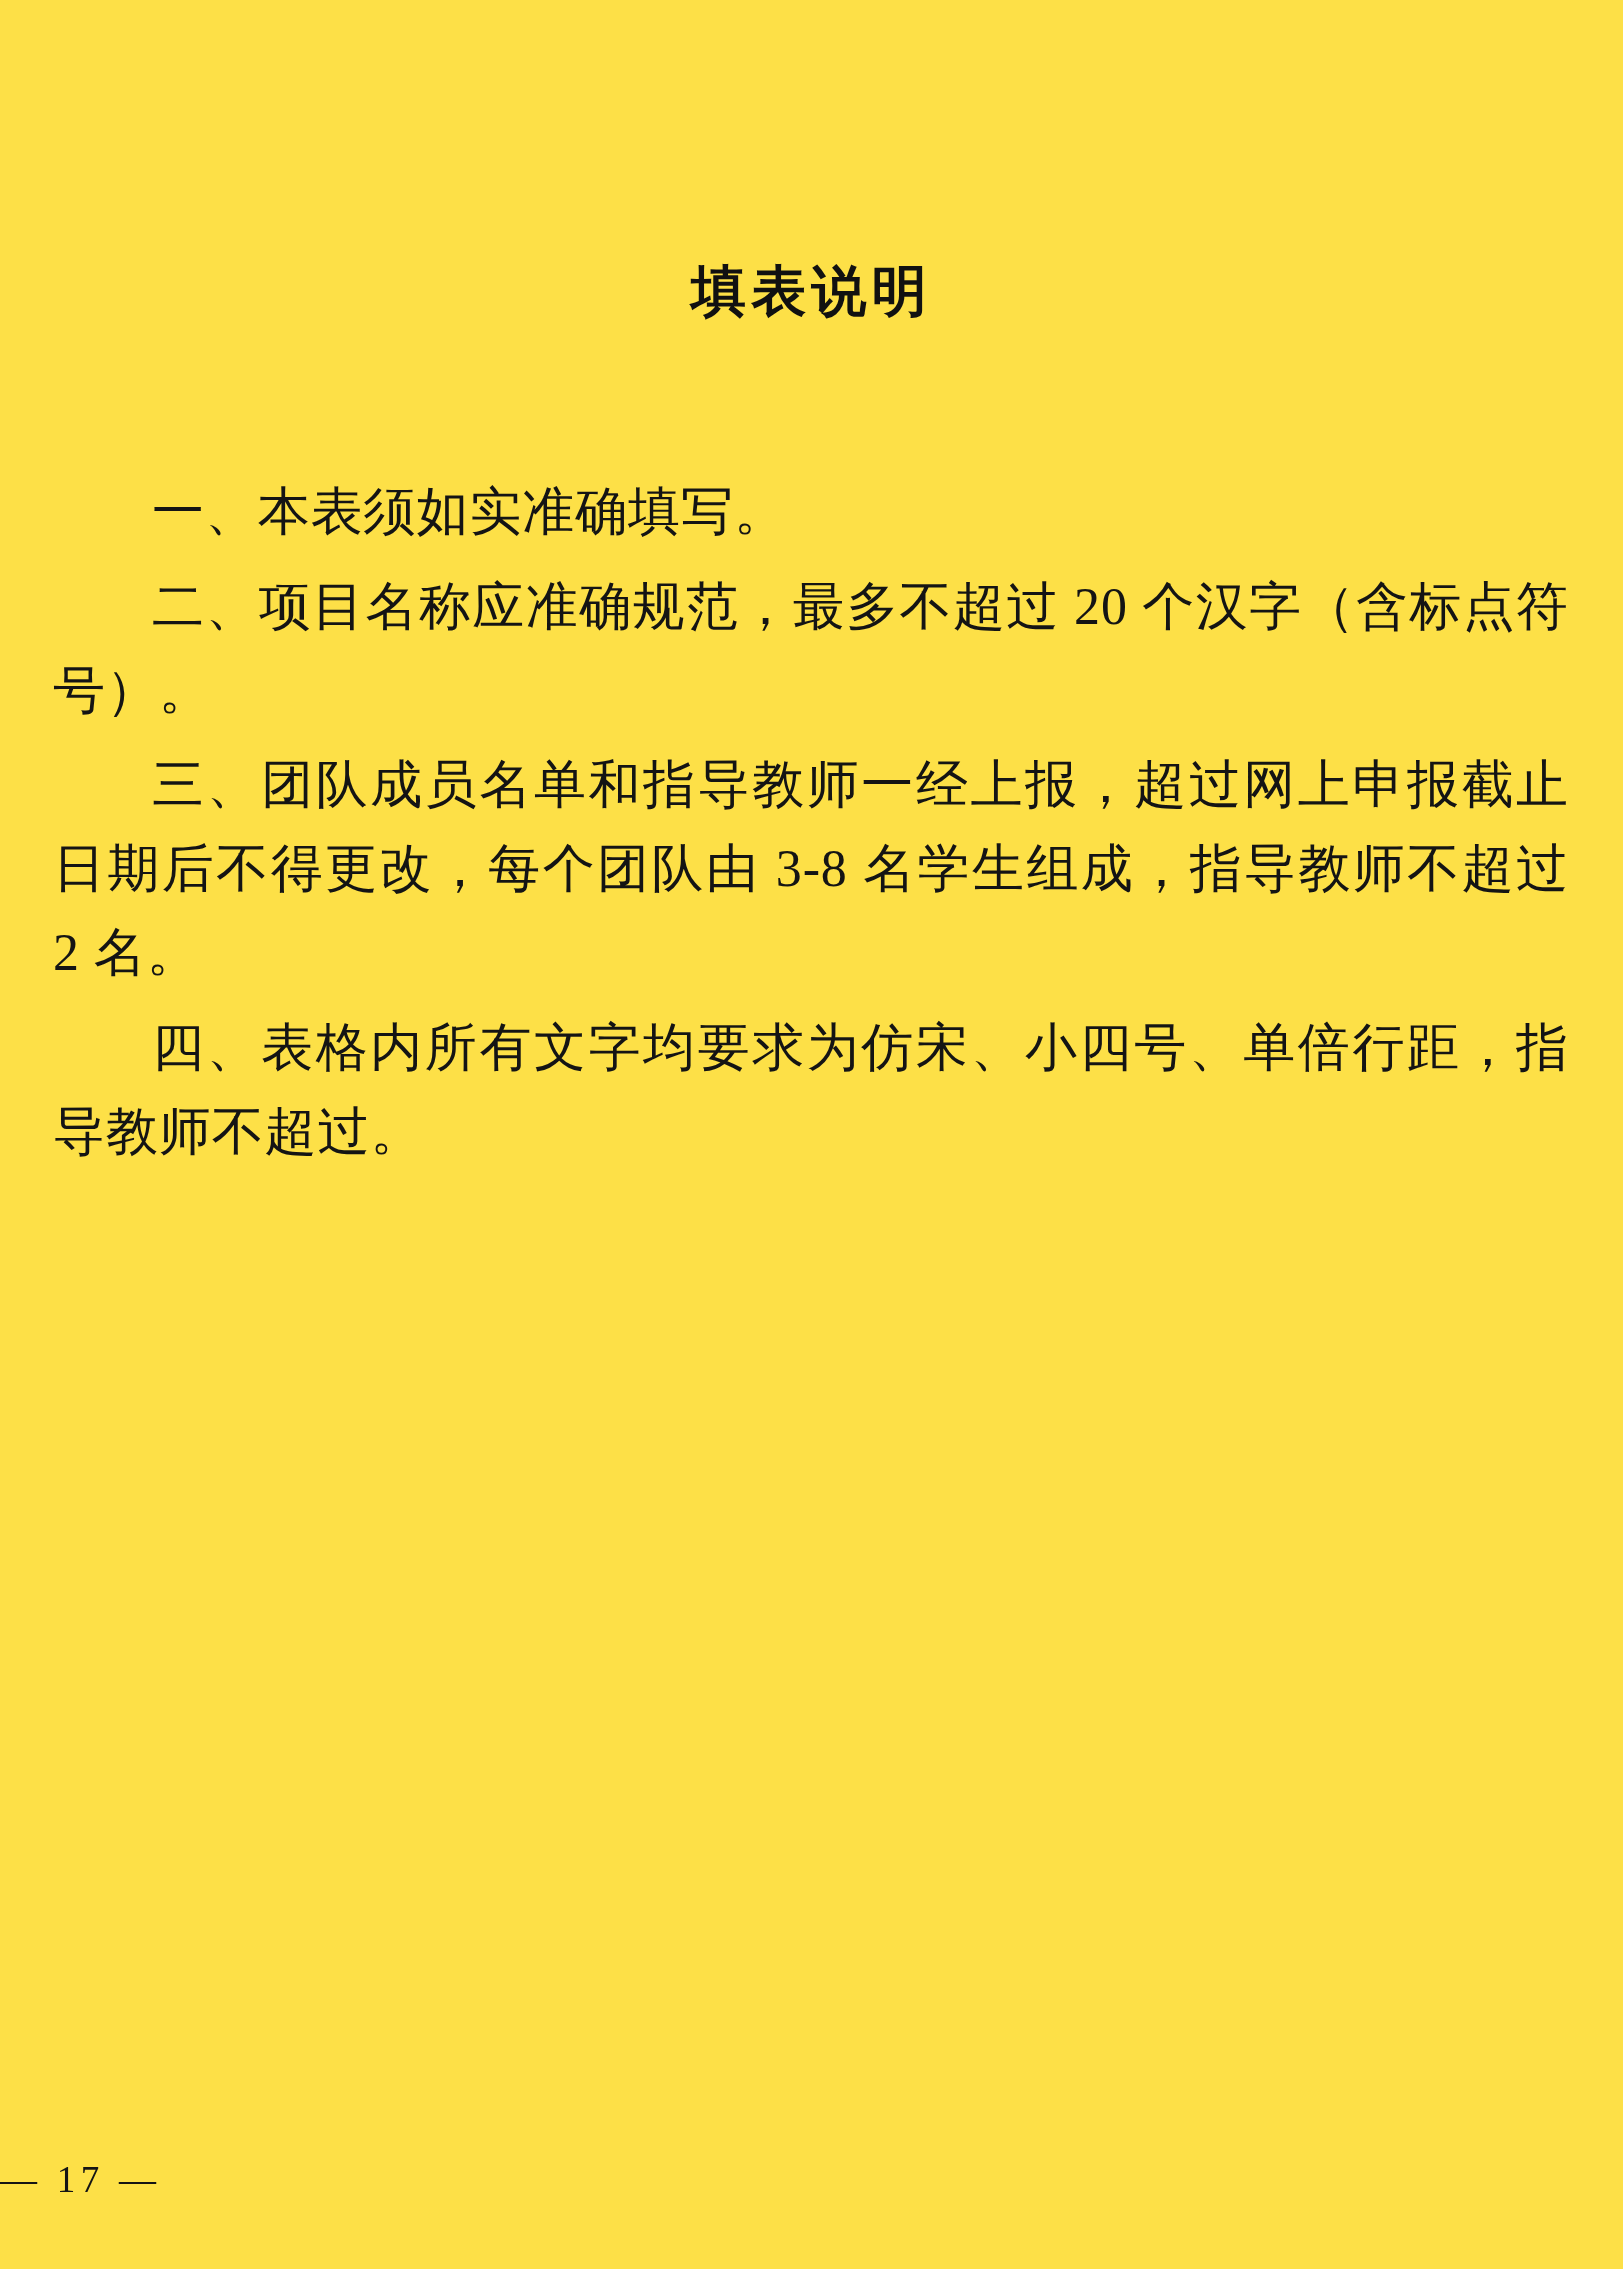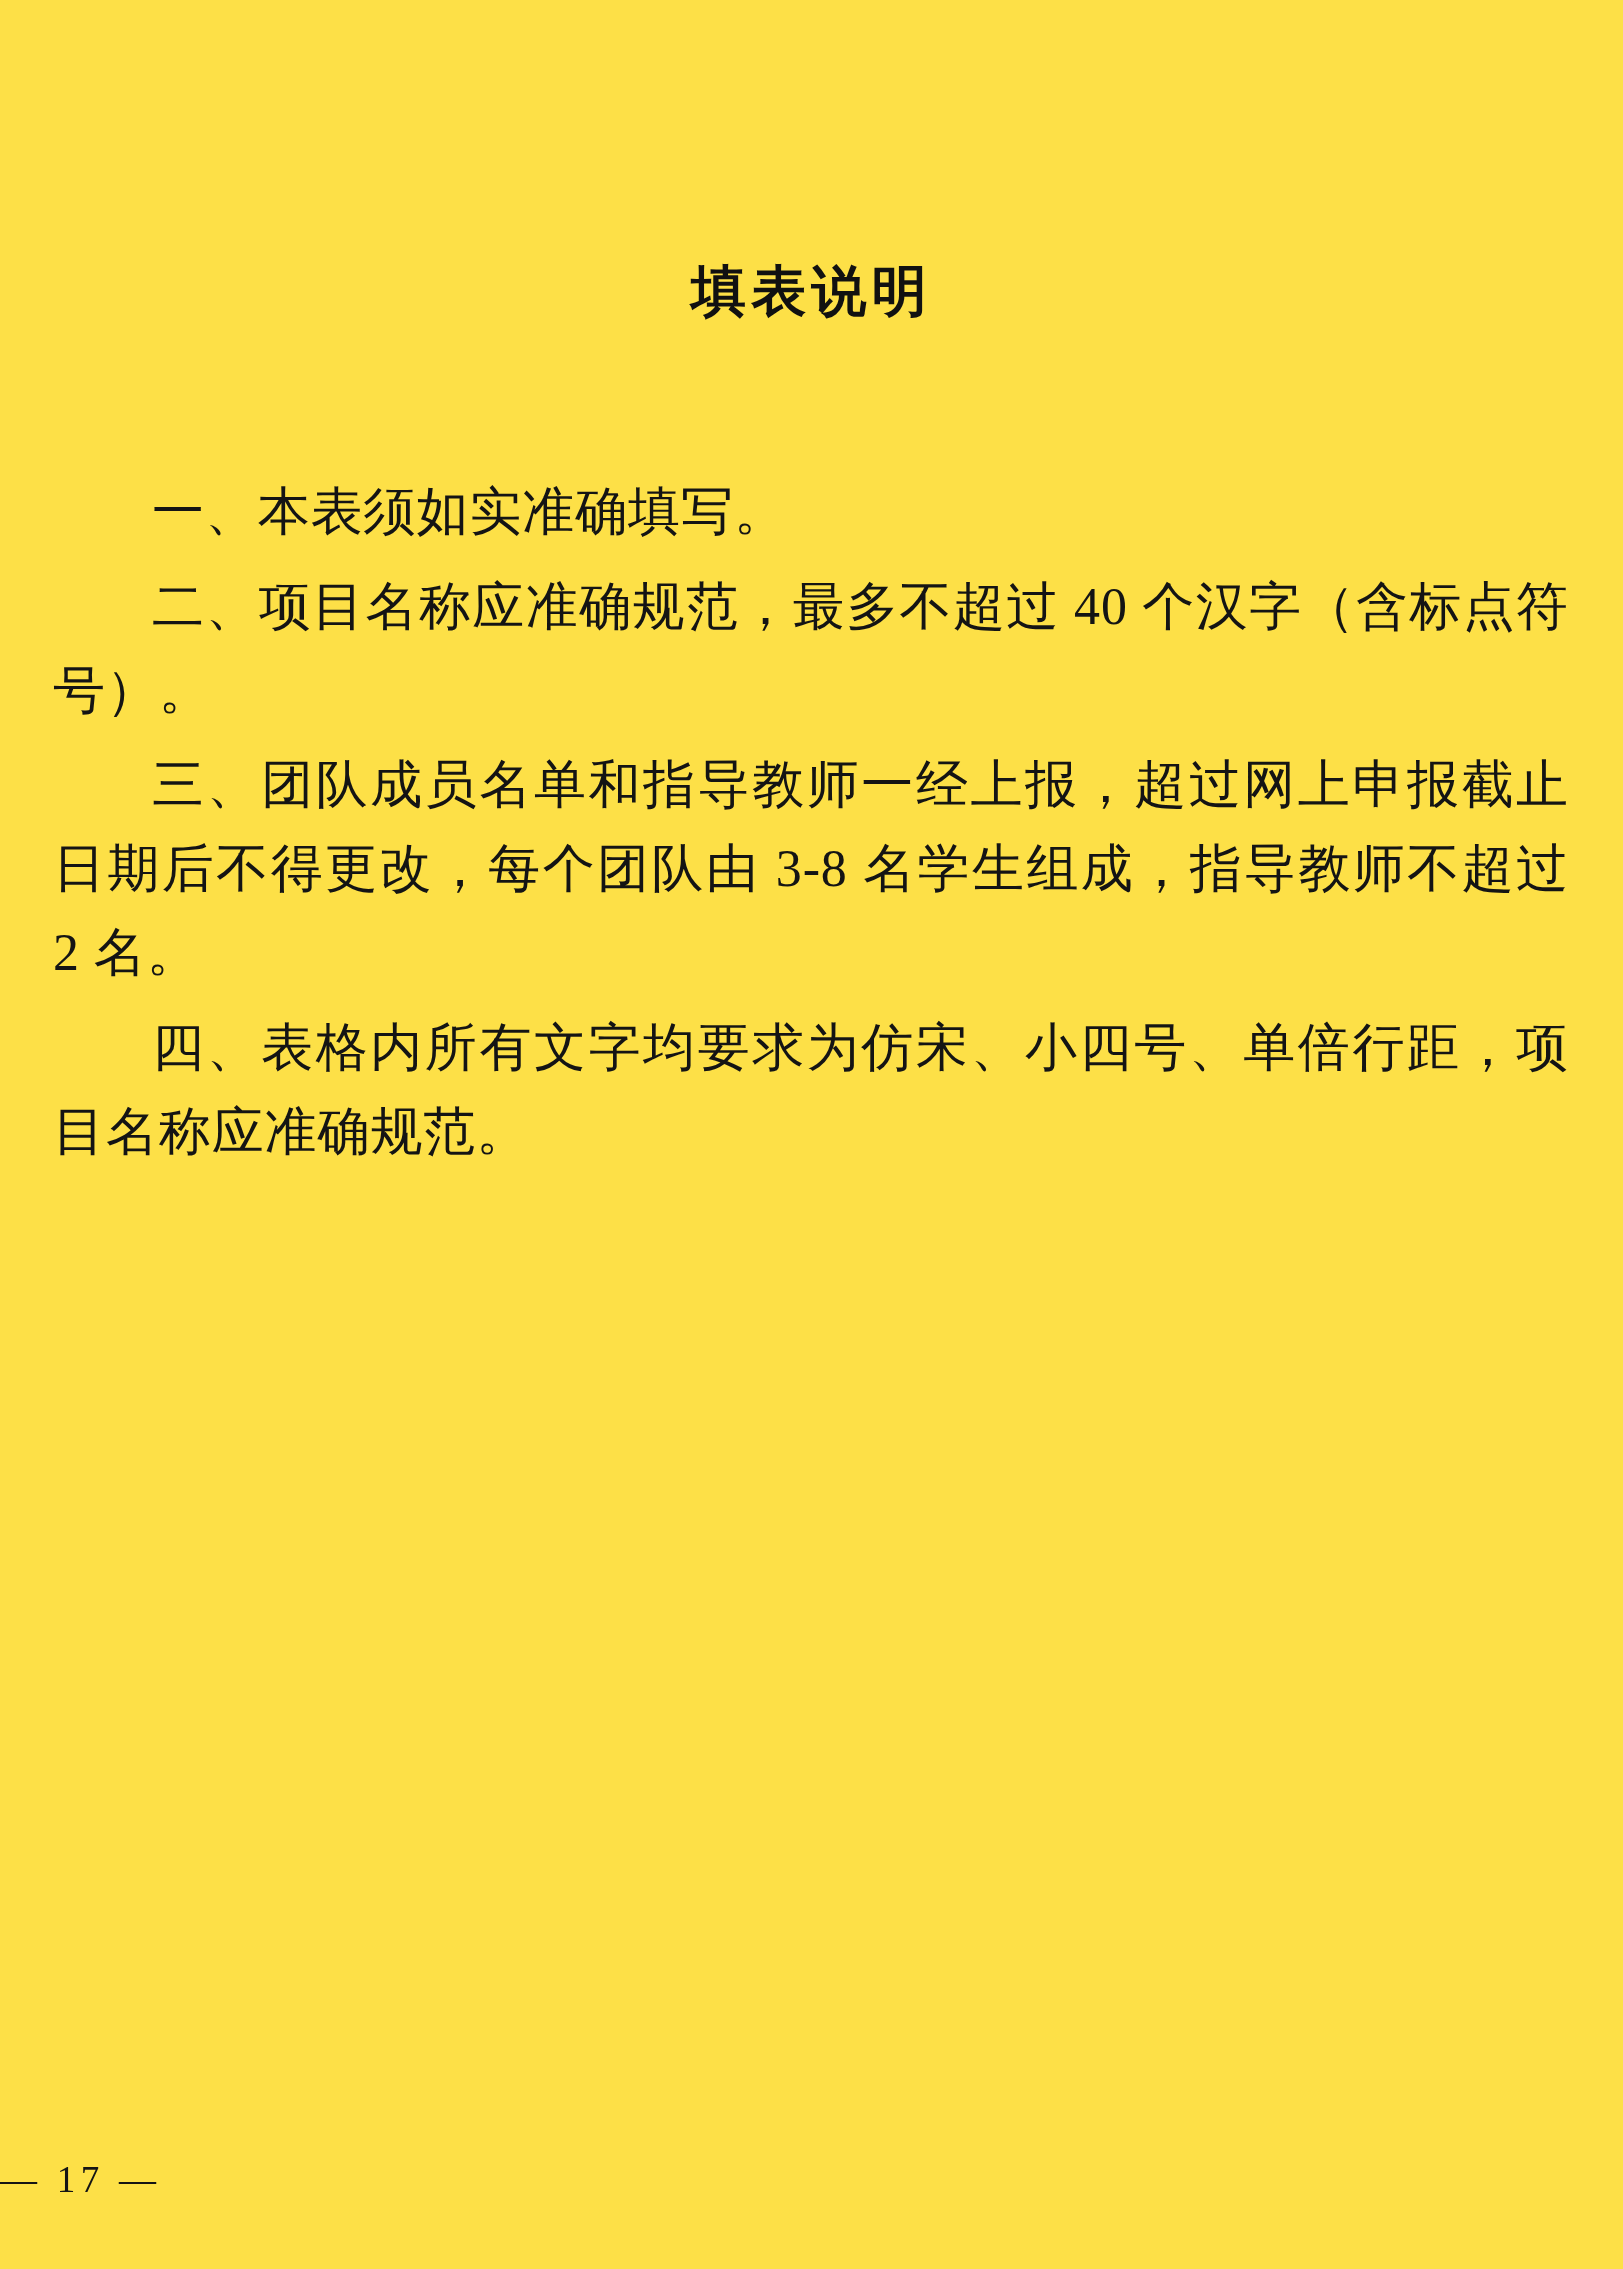--- a/index.html
+++ b/index.html
@@ -68,21 +68,21 @@
 </style>
 </head>
 <body>
 
 <div class="page">
 
   <div class="title">填表说明</div>
 
   <div class="body-block">
     <p class="para">一、本表须如实准确填写。</p>
-    <p class="para spread">二、项目名称应准确规范，最多不超过 40 个汉字（含标点符号）。</p>
+    <p class="para spread">二、项目名称应准确规范，最多不超过 20 个汉字（含标点符号）。</p>
     <p class="para spread">三、团队成员名单和指导教师一经上报，超过网上申报截止日期后不得更改，每个团队由 3-8 名学生组成，指导教师不超过 2 名。</p>
-    <p class="para spread">四、表格内所有文字均要求为仿宋、小四号、单倍行距，项目名称应准确规范。</p>
+    <p class="para spread">四、表格内所有文字均要求为仿宋、小四号、单倍行距，指导教师不超过。</p>
   </div>
 
   <div class="footer">— 17 —</div>
 
 </div>
 
 
 </body></html>

